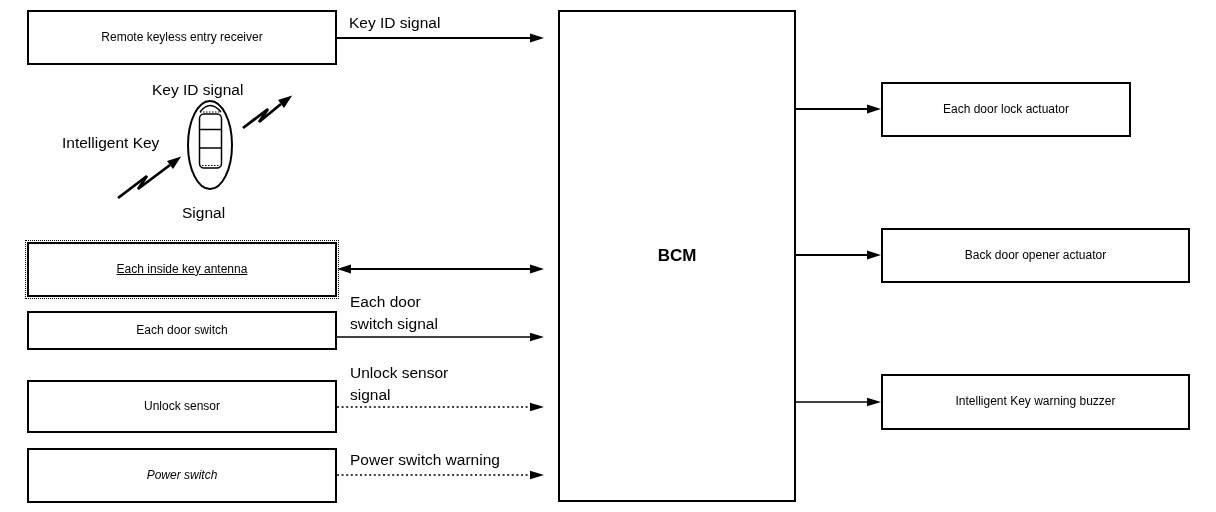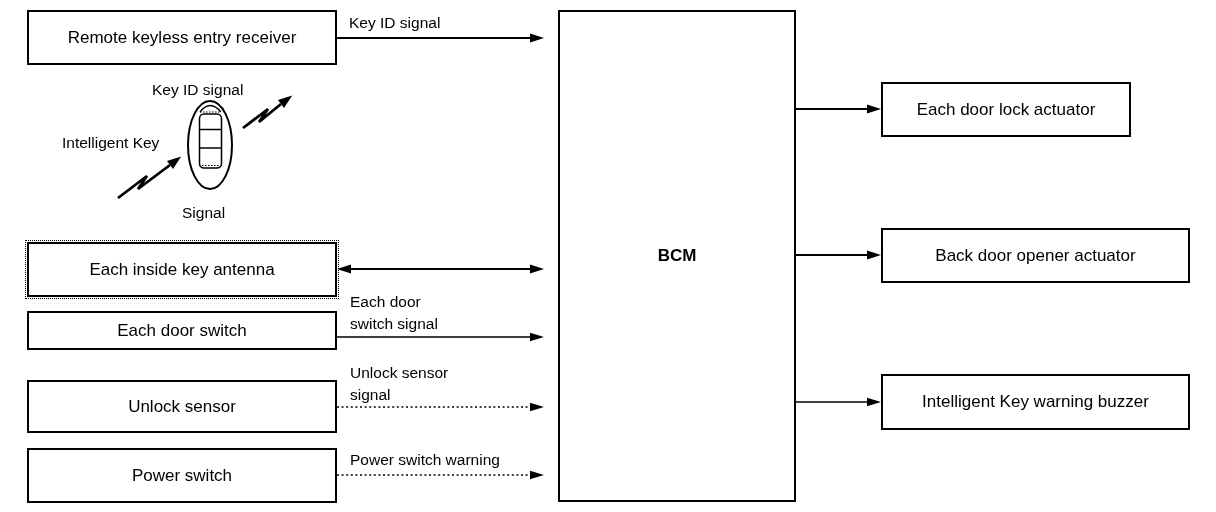--- a/index.html
+++ b/index.html
@@ -10,27 +10,28 @@
     font-family:"Liberation Sans", sans-serif;
     color:#000;
     overflow:hidden;
   }
   .node{
     position:absolute;
     border:2px solid #000;
     background:#fff;
     box-sizing:border-box;
     display:flex;align-items:center;justify-content:center;
-    font-size:17px;
+    font-size:12px;
     text-align:center;
     line-height:1.15;
   }
   .node.dotted-outline{
     outline:1px dotted #000;
     outline-offset:1px;
+    text-decoration:underline;
   }
   .sig{
     position:absolute;
     font-size:15.5px;
     line-height:22px;
     white-space:nowrap;
   }
   .bcm{
     font-size:17px;
     font-weight:bold;
@@ -121,21 +122,21 @@
   </div>
 
   <div class="node" style="left:27px;top:311px;width:310px;height:39px;">
     <span>Each door switch</span>
   </div>
 
   <div class="node" style="left:27px;top:380px;width:310px;height:53px;">
     <span>Unlock sensor</span>
   </div>
 
-  <div class="node" style="left:27px;top:448px;width:310px;height:55px;">
+  <div class="node" style="left:27px;top:448px;width:310px;height:55px;font-style:italic;">
     <span>Power switch</span>
   </div>
 
   <div class="node bcm" style="left:558px;top:10px;width:238px;height:492px;">
     <span>BCM</span>
   </div>
 
   <div class="node" style="left:881px;top:82px;width:250px;height:55px;">
     <span>Each door lock actuator</span>
   </div>

